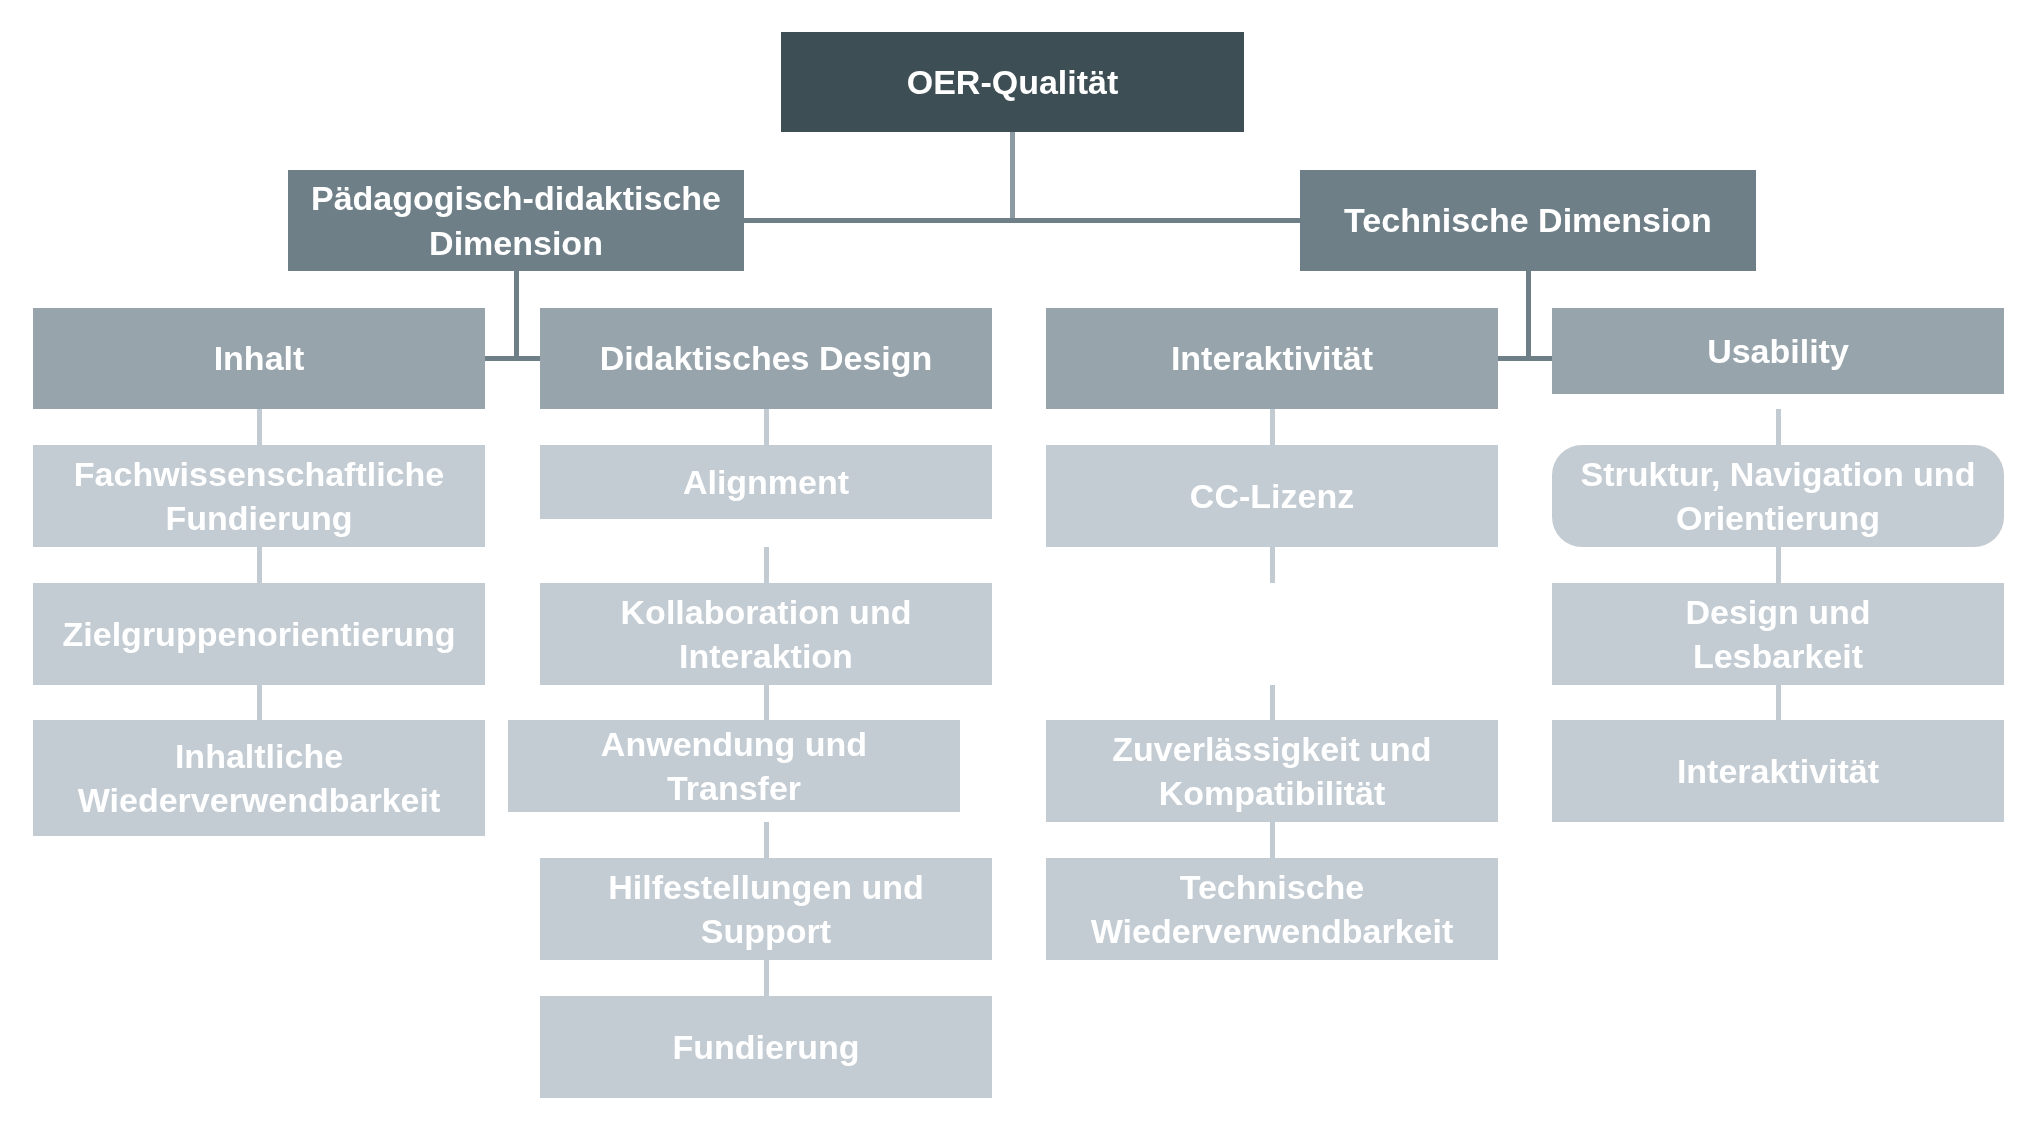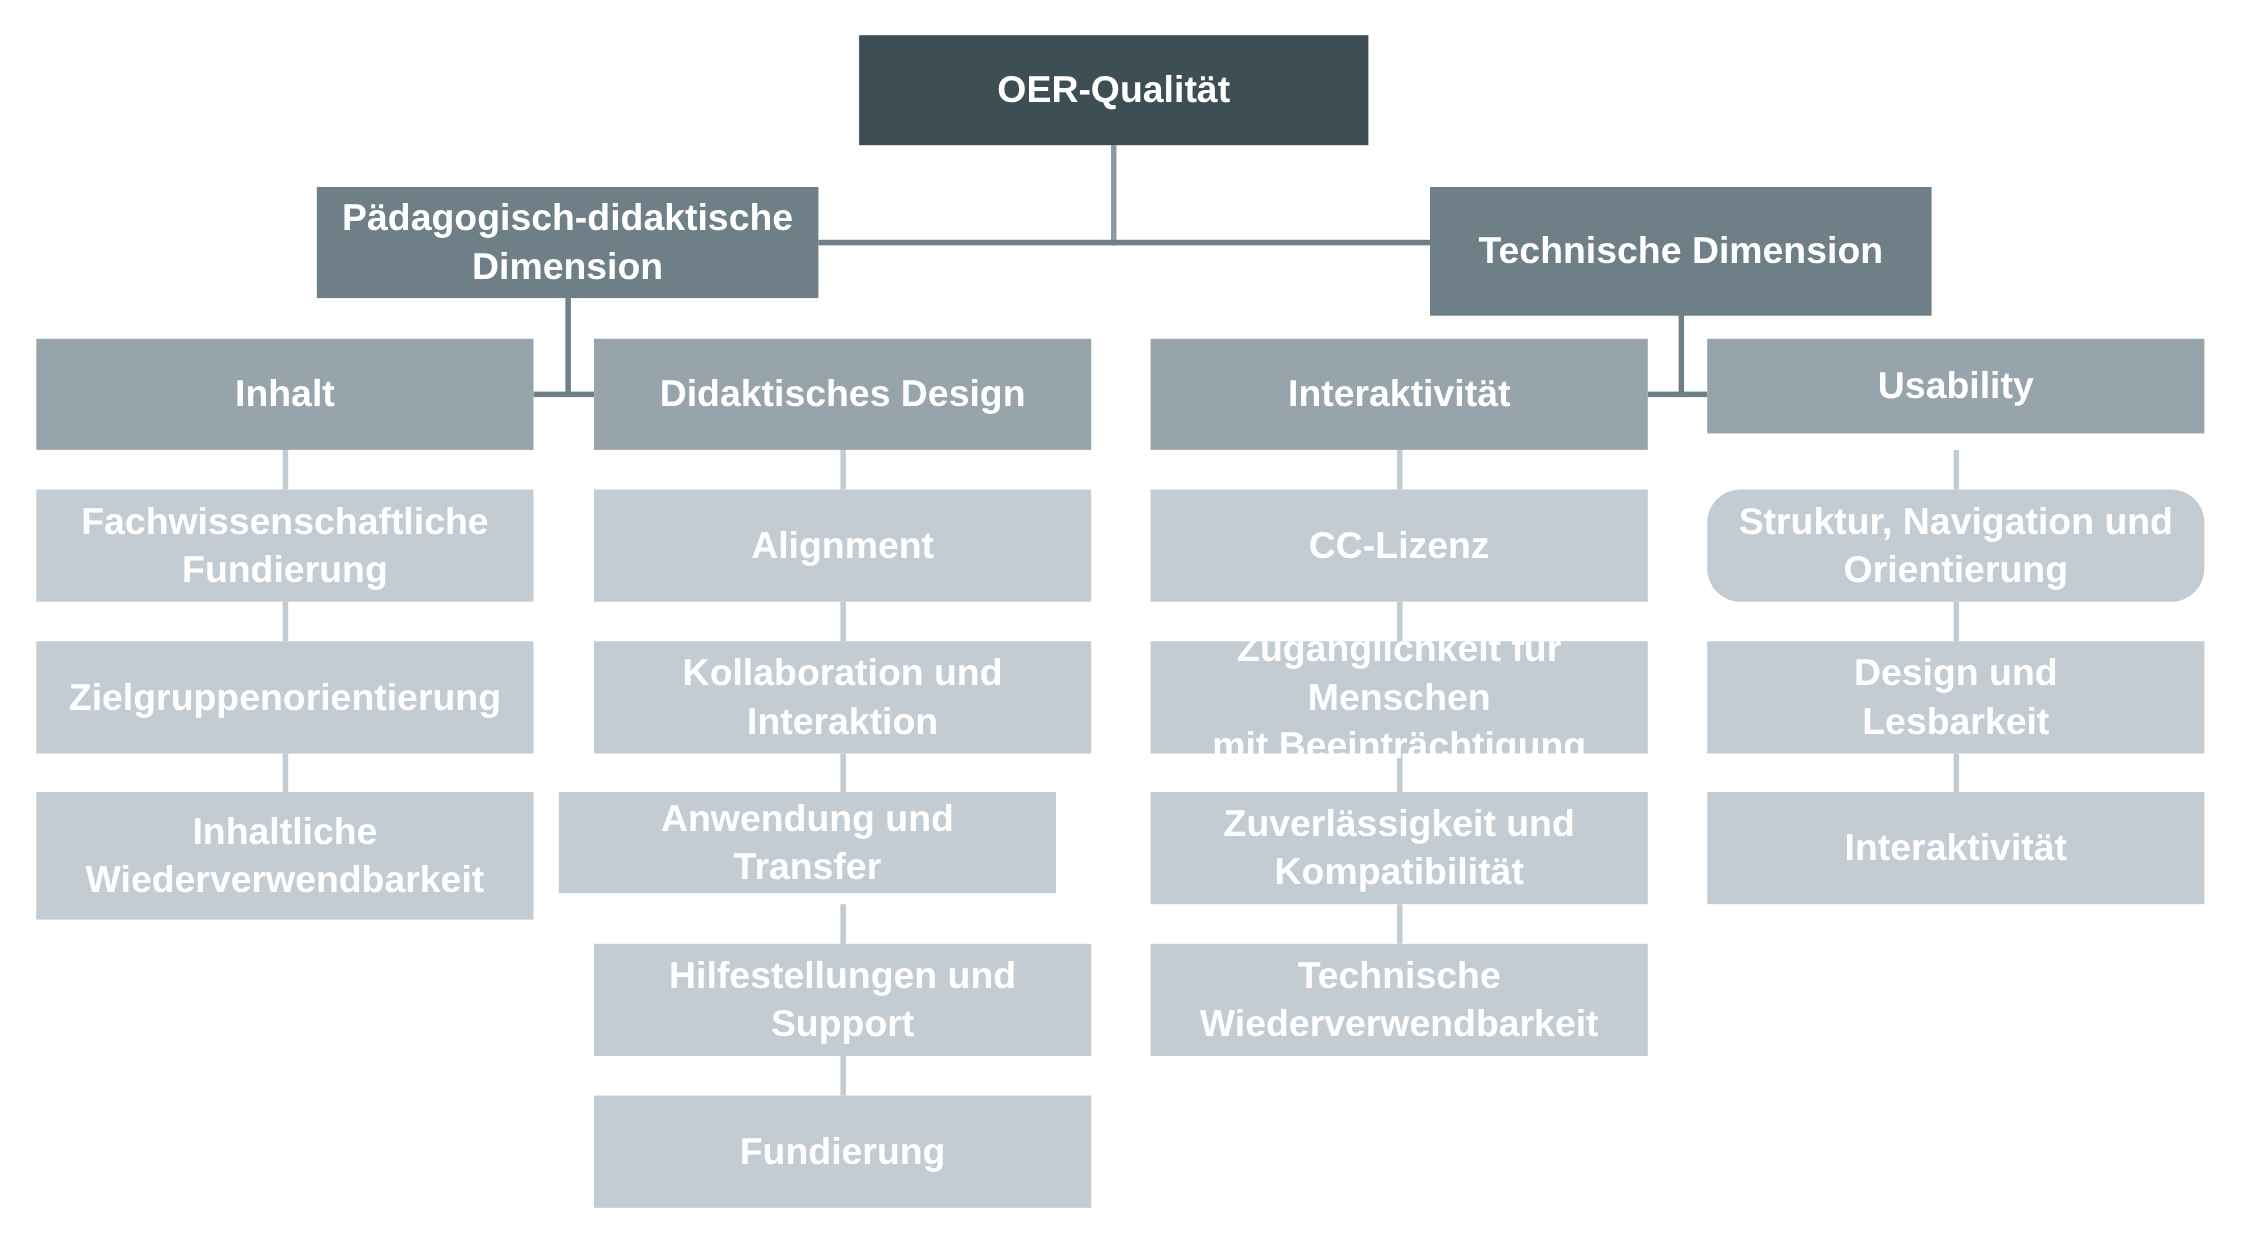--- a/index.html
+++ b/index.html
@@ -63,33 +63,31 @@
     <div class="node root" style="left: 781px; top: 32px; width: 463px; height: 100px;">OER-Qualität</div>
     <div class="node dimension" style="left: 288px; top: 170px; width: 456px; height: 101px;">Pädagogisch-didaktische
 Dimension</div>
     <div class="node category" style="left: 33px; top: 308px; width: 452px; height: 101px;">Inhalt</div>
     <div class="node leaf" style="left: 33px; top: 445px; width: 452px; height: 102px;">Fachwissenschaftliche
 Fundierung</div>
     <div class="node leaf" style="left: 33px; top: 583px; width: 452px; height: 102px;">Zielgruppenorientierung</div>
     <div class="node leaf" style="left: 33px; top: 720px; width: 452px; height: 116px;">Inhaltliche
 Wiederverwendbarkeit</div>
     <div class="node category" style="left: 540px; top: 308px; width: 452px; height: 101px;">Didaktisches Design</div>
-    <div class="node leaf" style="left: 540px; top: 445px; width: 452px; height: 102px;">Alignment</div>
+    <div class="node leaf" style="left: 540px; top: 445px; width: 452px; height: 74px;">Alignment</div>
     <div class="node leaf" style="left: 540px; top: 583px; width: 452px; height: 102px;">Kollaboration und
 Interaktion</div>
     <div class="node leaf" style="left: 508px; top: 720px; width: 452px; height: 92px;">Anwendung und
 Transfer</div>
     <div class="node leaf" style="left: 540px; top: 858px; width: 452px; height: 102px;">Hilfestellungen und
 Support</div>
     <div class="node leaf" style="left: 540px; top: 996px; width: 452px; height: 102px;">Fundierung</div>
-    <div class="node dimension" style="left: 1300px; top: 170px; width: 456px; height: 117px;">Technische Dimension</div>
+    <div class="node dimension" style="left: 1300px; top: 170px; width: 456px; height: 101px;">Technische Dimension</div>
     <div class="node category" style="left: 1046px; top: 308px; width: 452px; height: 101px;">Interaktivität</div>
     <div class="node leaf" style="left: 1046px; top: 445px; width: 452px; height: 102px;">CC-Lizenz</div>
-    <div class="node leaf" style="left: 1046px; top: 583px; width: 452px; height: 102px;">Zugänglichkeit für Menschen
-mit Beeinträchtigung</div>
     <div class="node leaf" style="left: 1046px; top: 720px; width: 452px; height: 102px;">Zuverlässigkeit und
 Kompatibilität</div>
     <div class="node leaf" style="left: 1046px; top: 858px; width: 452px; height: 102px;">Technische
 Wiederverwendbarkeit</div>
     <div class="node category" style="left: 1552px; top: 308px; width: 452px; height: 86px;">Usability</div>
     <div class="node leaf" style="left: 1552px; top: 445px; width: 452px; height: 102px; border-radius: 30px;">Struktur, Navigation und
 Orientierung</div>
     <div class="node leaf" style="left: 1552px; top: 583px; width: 452px; height: 102px;">Design und
 Lesbarkeit</div>
     <div class="node leaf" style="left: 1552px; top: 720px; width: 452px; height: 102px;">Interaktivität</div>

